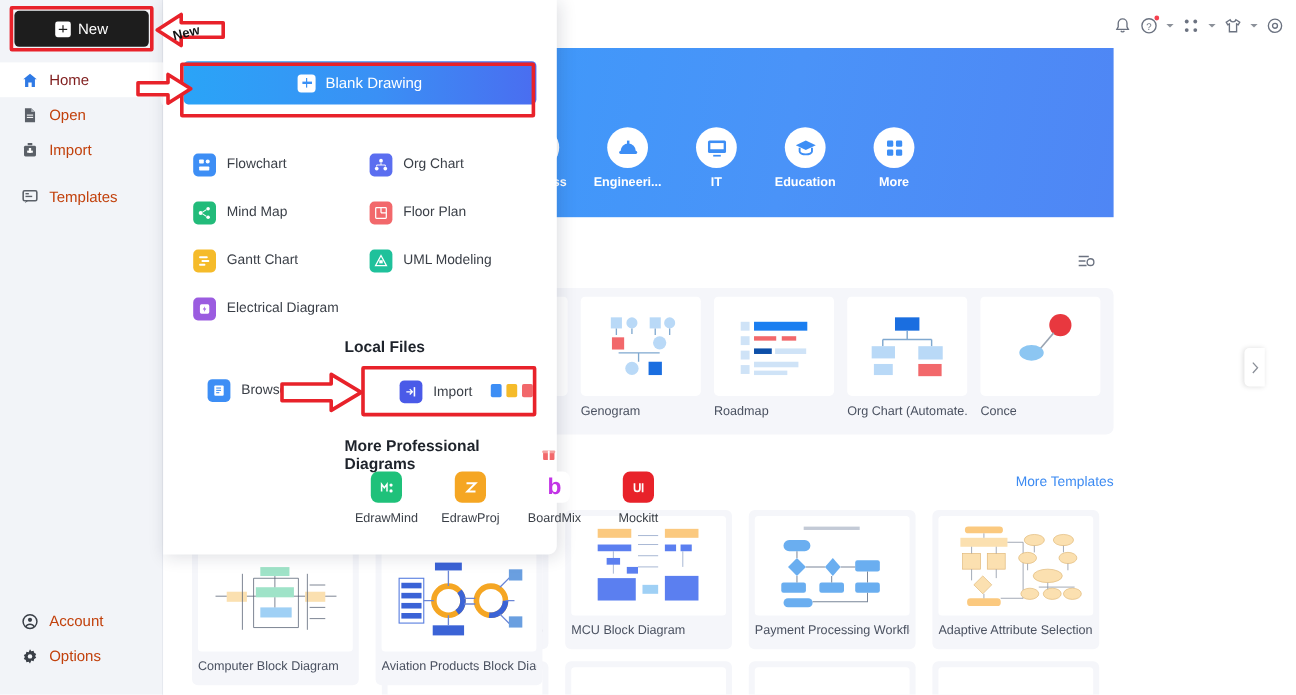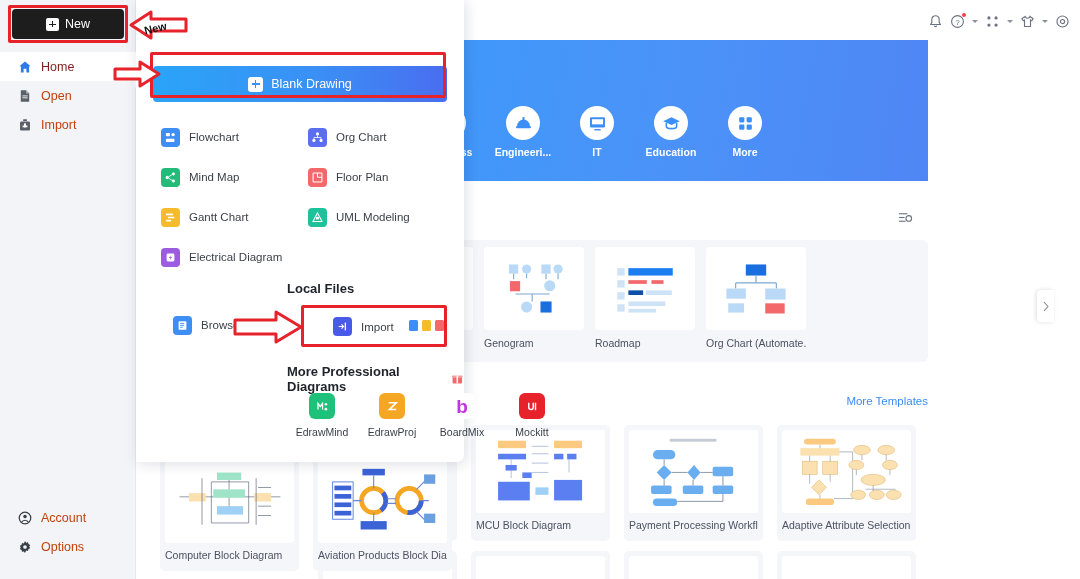--- a/index.html
+++ b/index.html
@@ -136,21 +136,21 @@
   }
   .pcard.empty .pthumb { background: #ffffff; }
 
   
   #new-panel {
     position: absolute; left: 136px; top: 0; width: 328px; height: 462px;
     background: #ffffff; border-radius: 0 0 7px 0;
     box-shadow: 2px 2px 14px rgba(20,30,60,0.14);
   }
   #blank-drawing {
-    position: absolute; left: 17px; top: 66px; width: 294px; height: 36px;
+    position: absolute; left: 17px; top: 51px; width: 294px; height: 36px;
     background: linear-gradient(90deg, #2aa4f7 0%, #3a90f5 55%, #4a6df0 100%);
     border-radius: 4px; display: flex; align-items: center; justify-content: center; gap: 8px;
     color: #ffffff; font-size: 12.5px;
   }
   .plus-box-lt {
     width: 15px; height: 15px; background: #ffffff; border-radius: 3px;
     position: relative; flex: none;
   }
   .plus-box-lt::before, .plus-box-lt::after { content:""; position:absolute; background:#3a90f5; }
   .plus-box-lt::before { left: 3.5px; top: 6.8px; width: 8px; height: 1.6px; }
@@ -222,20 +222,29 @@
       <span>Open</span>
     </div>
     <div class="nav-item">
       <svg class="ico" viewBox="0 0 16 16">
         <rect x="5.8" y="1.3" width="4.4" height="2.2" rx="0.6" fill="#5b6068"></rect>
         <rect x="2.3" y="4" width="11.4" height="10.2" rx="1.4" fill="#5b6068"></rect>
         <rect x="6.9" y="6.1" width="2.2" height="4.6" fill="#fff"></rect>
         <rect x="5.3" y="8.6" width="5.4" height="2" fill="#fff"></rect>
       </svg>
       <span>Import</span>
+    </div>
+    <div class="nav-item" style="margin-top:10px">
+      <svg class="ico" viewBox="0 0 16 16">
+        <rect x="1.5" y="2.2" width="13" height="9.6" rx="1.4" fill="none" stroke="#5b6068" stroke-width="1.5"></rect>
+        <rect x="3.7" y="4.4" width="3.2" height="1.3" fill="#5b6068"></rect>
+        <rect x="3.7" y="7" width="6.4" height="1.3" fill="#5b6068"></rect>
+        <path d="M4.4 11.8 3 14.2l3.4-2.4z" fill="#5b6068"></path>
+      </svg>
+      <span>Templates</span>
     </div>
   </div>
 
   <div class="nav-bottom">
     <div class="nav-item">
       <svg class="ico" viewBox="0 0 16 16">
         <circle cx="8" cy="8" r="6.6" fill="none" stroke="#3a3f47" stroke-width="1.4"></circle>
         <circle cx="8" cy="6.3" r="2" fill="#3a3f47"></circle>
         <path d="M3.9 13.1a4.6 4.6 0 0 1 8.2 0" fill="none" stroke="#3a3f47" stroke-width="1.4"></path>
       </svg>
@@ -449,20 +458,30 @@
             <path d="M40 20v8M18 28h44M18 28v6M62 28v6"></path>
           </g>
         <rect x="8" y="34" width="21" height="11" fill="#b9d9f7"></rect>
         <rect x="50" y="34" width="22" height="12" fill="#b9d9f7"></rect>
         <rect x="10" y="50" width="17" height="10" fill="#b9d9f7"></rect>
         <rect x="50" y="50" width="21" height="11" fill="#f2686b"></rect>
       </svg>
     </span>
     <span class="tname">Org Chart (Automate...</span>
   </div>
+  <div class="tcard">
+    <span class="thumb">
+      <svg viewBox="0 0 80 68" width="74" height="63">
+        <circle cx="58" cy="15" r="10" fill="#e8383f"></circle>
+        <path d="M52 22 40 36" stroke="#9aa4b2" stroke-width="1.4"></path>
+        <ellipse cx="32" cy="40" rx="11" ry="7" fill="#8cc6f2"></ellipse>
+      </svg>
+    </span>
+    <span class="tname">Conce</span>
+  </div>
 </div>
 <div id="strip-next">
   <svg viewBox="0 0 10 14" width="8" height="11">
     <path d="M2.5 1.5 7.5 7l-5 5.5" fill="none" stroke="#8b9099" stroke-width="1.4"></path>
   </svg>
 </div>
 
 <div id="pt-head">
   <span id="pt-title">Personal Templates</span>
   <span id="pt-more">More Templates</span>

